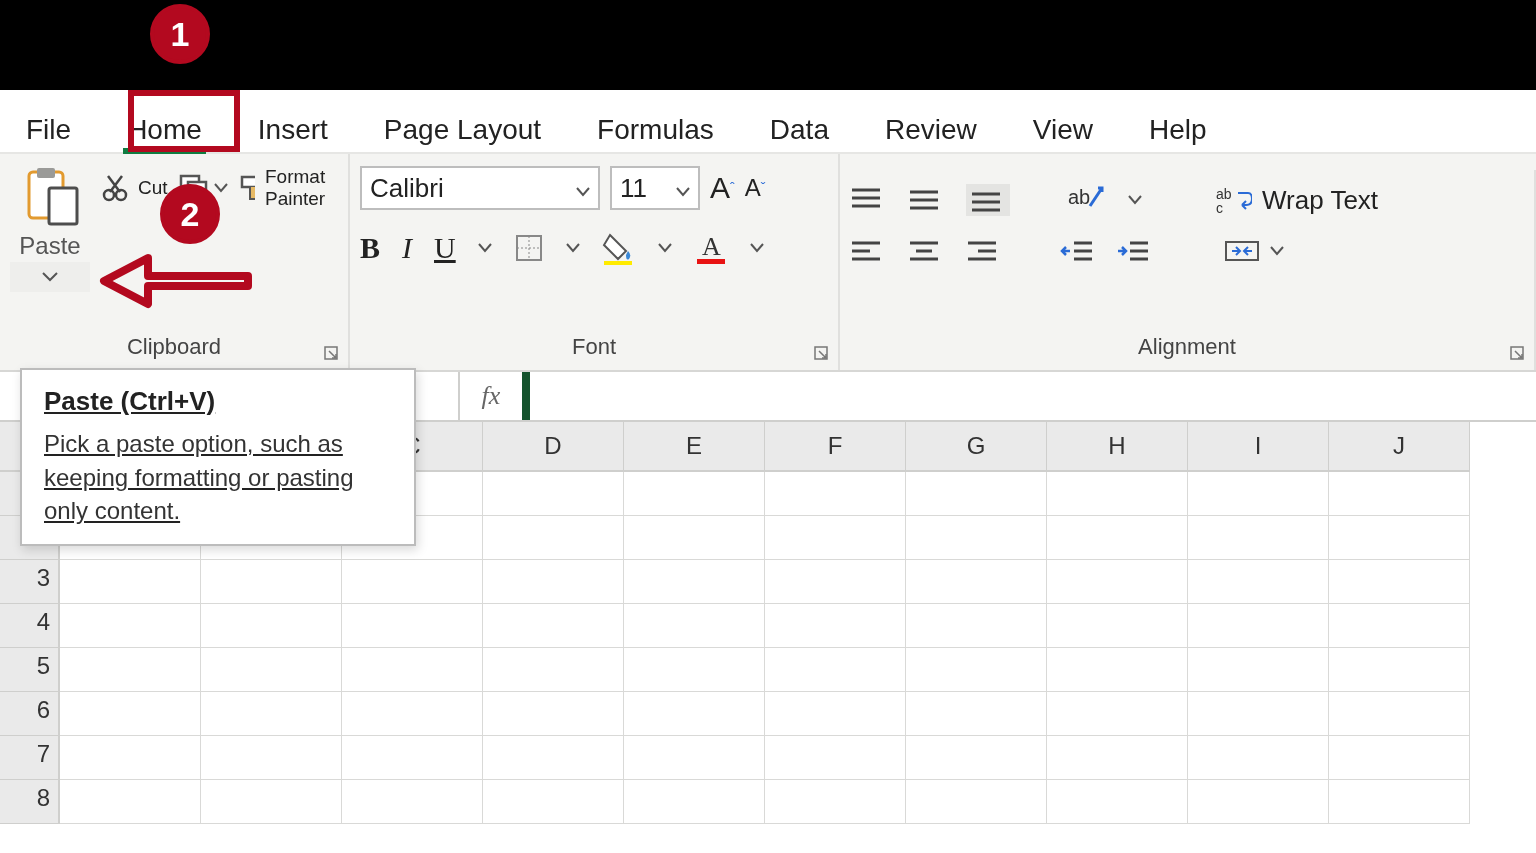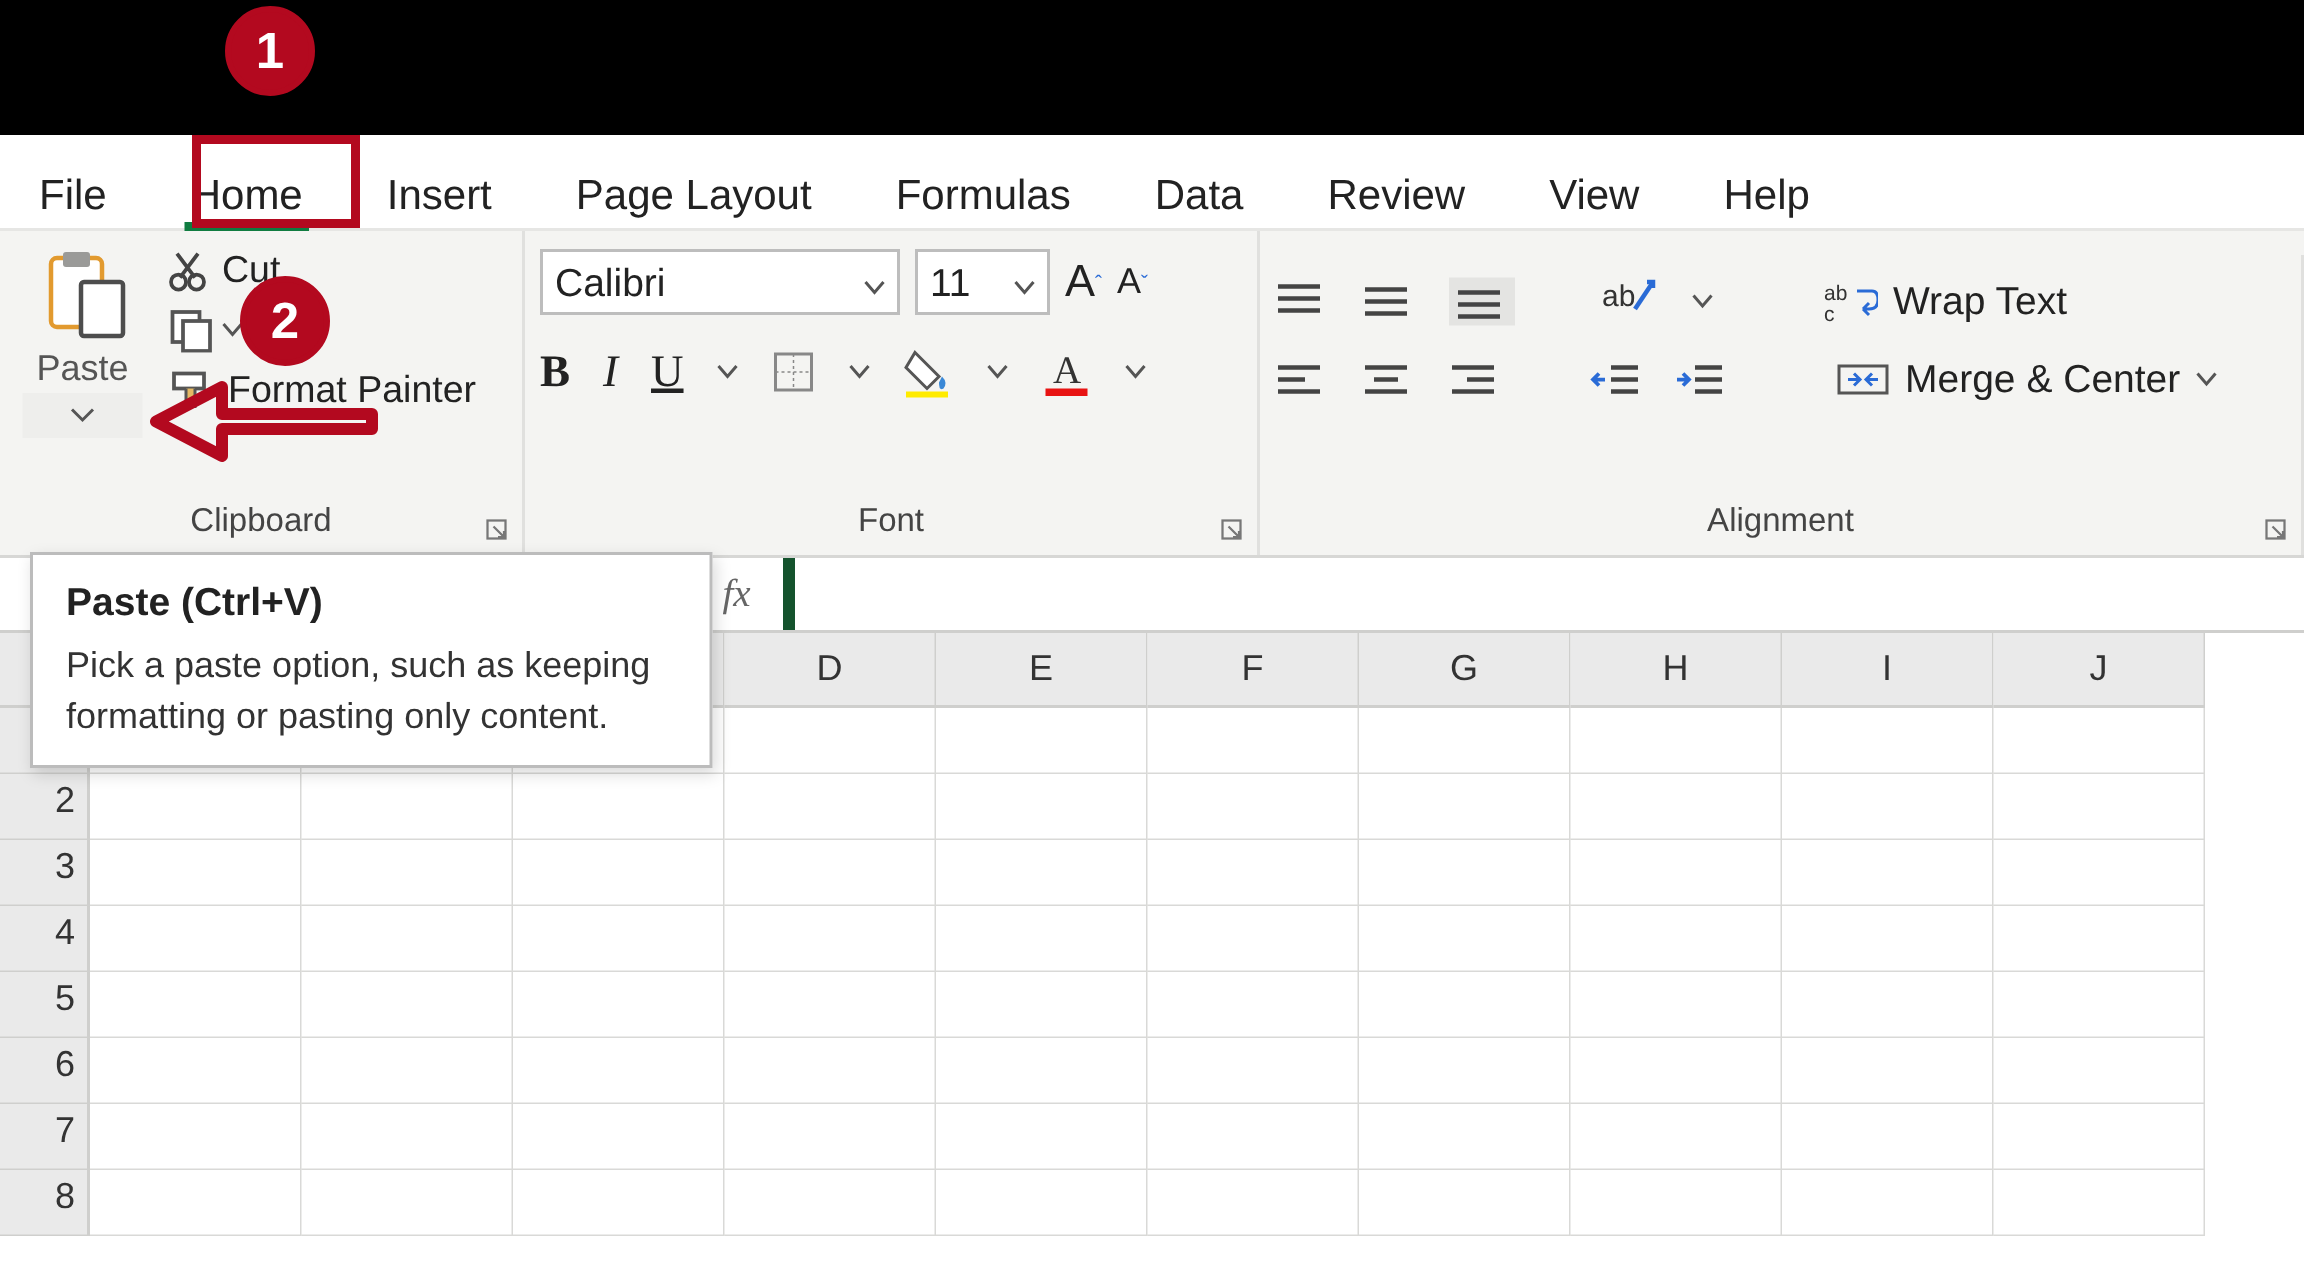--- a/index.html
+++ b/index.html
@@ -17,21 +17,21 @@
   .ribbon { display:flex; background:#f4f4f2; border-top:2px solid #e6e6e4; border-bottom:2px solid #d7d7d5; }
   .group { display:flex; flex-direction:column; justify-content:space-between; border-right:2px solid #e0e0de; padding: 12px 10px 4px 10px; position:relative; min-height:200px; }
   .group .row { display:flex; align-items:center; gap:12px; }
   .group-label { text-align:center; font-size:22px; color:#444; padding-bottom:6px; }
   .dialog-launcher { position:absolute; right:6px; bottom:6px; width:18px; height:18px; }
 
   
   .paste-stack { display:flex; flex-direction:column; align-items:center; width:90px; cursor:pointer; }
   .paste-stack .paste-label { font-size:24px; color:#555; margin-top:2px; }
   .paste-dropdown { width:80px; height:30px; background:#eeeeec; display:flex; align-items:center; justify-content:center; margin-top:2px; }
-  .clip-right { display:flex; flex-direction:column; gap:10px; font-size:25px; color:#222; }
+  .clip-right { display:flex; flex-direction:row; gap:10px; font-size:19px; color:#222; }
   .clip-right .item { display:flex; align-items:center; gap:10px; cursor:pointer; }
 
   
   .font-combo { display:flex; align-items:center; height:44px; background:#fff; border:2px solid #bdbdbd; font-size:26px; padding:0 8px; }
   .font-combo .chev { margin-left:auto; }
   .icon-btn { display:flex; align-items:center; justify-content:center; height:44px; }
   .B { font-weight:800; font-family: "Times New Roman", serif; font-size:30px; }
   .I { font-style:italic; font-family: "Times New Roman", serif; font-size:30px; }
   .U { text-decoration:underline; font-family: "Times New Roman", serif; font-size:30px; }
 
@@ -245,21 +245,20 @@
               <path d="M14 6 H32 M14 14 H32 M14 22 H32" stroke="#444" stroke-width="3"></path>
               <path d="M2 14 L10 14 M6 10 L10 14 L6 18" stroke="#2a6bd6" stroke-width="2.5" fill="none"></path>
             </svg>
           <span style="width:30px;"></span>
           <span class="row" style="gap:10px;">
             <svg width="36" height="30">
               <rect x="2" y="6" width="32" height="18" fill="none" stroke="#555" stroke-width="2"></rect>
               <path d="M8 15 L16 15 M12 11 L16 15 L12 19" stroke="#2a6bd6" stroke-width="2" fill="none"></path>
               <path d="M28 15 L20 15 M24 11 L20 15 L24 19" stroke="#2a6bd6" stroke-width="2" fill="none"></path>
             </svg>
-            <span style="font-size:26px;">Merge &amp; Center</span>
             <svg width="14" height="10">
                 <path d="M1 1 L7 8 L13 1" fill="none" stroke="#555" stroke-width="2"></path>
               </svg>
           </span>
         </div>
       </div>
       <div class="group-label">Alignment</div>
       <svg class="dialog-launcher">
           <rect x="1" y="1" width="12" height="12" fill="none" stroke="#777" stroke-width="1.5"></rect>
           <path d="M5 5 L12 12 M8 12 H12 V8" stroke="#777" stroke-width="1.5" fill="none"></path>
@@ -379,21 +378,21 @@
           <div class="cell"></div>
           <div class="cell"></div>
           <div class="cell"></div>
           <div class="cell"></div>
           <div class="cell"></div>
           <div class="cell"></div>
         </div>
     </div>
   </div>
 
-  <div class="tooltip" style="left:20px; top:368px; width:455px;">
+  <div class="tooltip" style="left:20px; top:368px; width:396px;text-decoration:underline;">
     <div class="tt-title">Paste (Ctrl+V)</div>
     <div class="tt-body">Pick a paste option, such as keeping formatting or pasting only content.</div>
   </div>
 
   <div class="home-highlight" style="left:128px; top:90px; width:112px; height:62px;"></div>
   <div class="badge" style="left:150px; top:4px;">1</div>
   <div class="badge" style="left:160px; top:184px;">2</div>
   <svg class="arrow" style="left:98px; top:246px;" width="160" height="70">
     <path d="M150 30 L50 30 L50 12 L6 35 L50 58 L50 40 L150 40 Z" fill="none" stroke="#b3091f" stroke-width="8" stroke-linejoin="round"></path>
   </svg>

